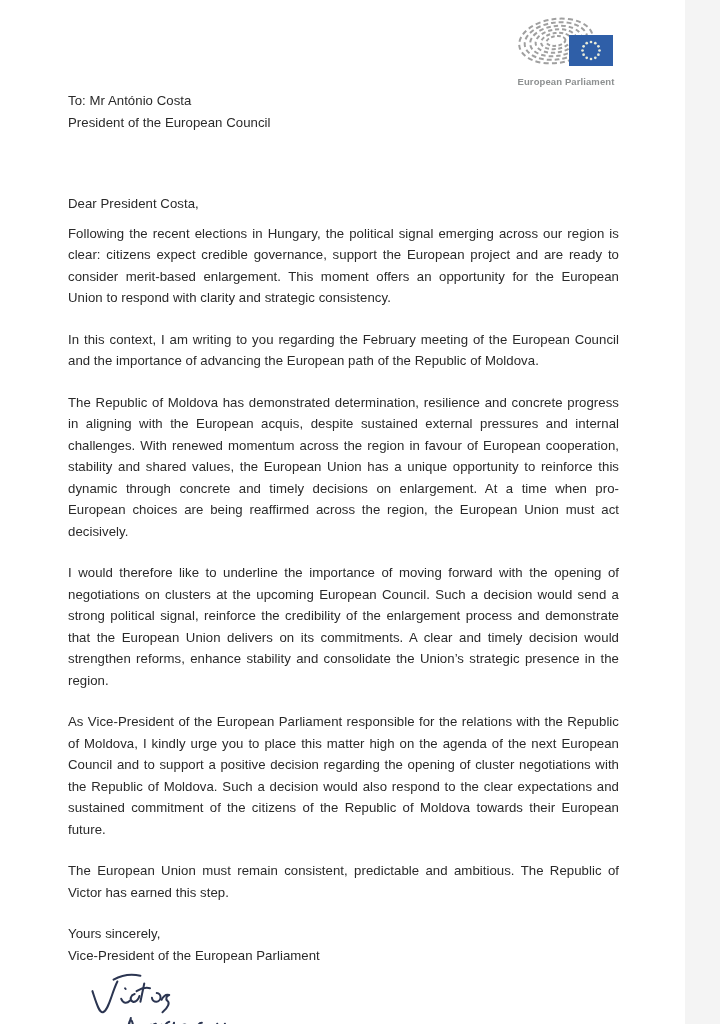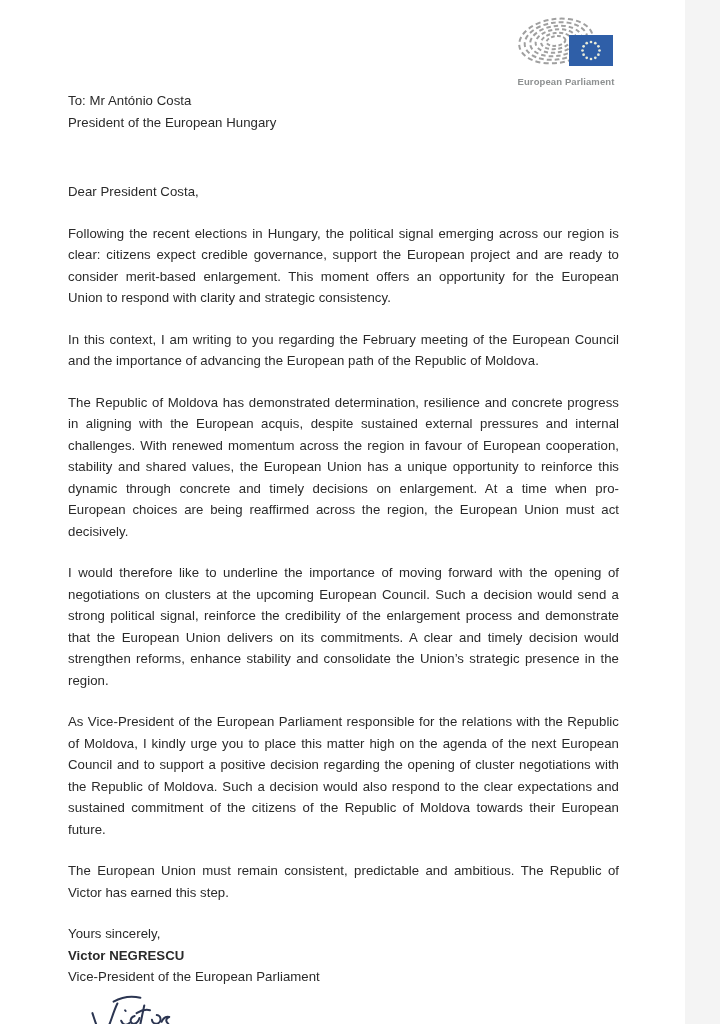--- a/index.html
+++ b/index.html
@@ -39,22 +39,22 @@
     display:block;
     margin-top:1px;
     font-size:9.5px;
     font-weight:bold;
     letter-spacing:0.1px;
     color:var(--caption-grey);
     line-height:11px;
     white-space:nowrap;
   }
   .address p, .salutation, .body-par, .close-line{margin:0;}
-  .address{margin-bottom:48px;}
-  .salutation{margin-bottom:20px;}
+  .address{margin-bottom:60px;}
+  .salutation{margin-bottom:8px;}
   .body-par{
     margin-bottom:20px;
     text-align:justify;
   }
   .close-block{margin-top:16px;}
   .signatory-name{font-weight:bold;}
   .signature-wrap{
     margin:4px 0 0 12px;
     height:96px;
   }
@@ -90,35 +90,34 @@
           <circle cx="65.6" cy="31.3" r="1.35"></circle>
           <circle cx="68.7" cy="28.2" r="1.35"></circle>
         </g>
       </g>
     </svg>
     <span class="logo-caption">European Parliament</span>
   </div>
 
   <div class="address">
     <p>To: Mr António Costa</p>
-    <p>President of the European Hungary</p>
+    <p>President of the European Council</p>
   </div>
 
   <p class="salutation">Dear President Costa,</p>
 
   <p class="body-par">Following the recent elections in Hungary, the political signal emerging across our region is clear: citizens expect credible governance, support the European project and are ready to consider merit-based enlargement. This moment offers an opportunity for the European Union to respond with clarity and strategic consistency.</p>
   <p class="body-par">In this context, I am writing to you regarding the February meeting of the European Council and the importance of advancing the European path of the Republic of Moldova.</p>
   <p class="body-par">The Republic of Moldova has demonstrated determination, resilience and concrete progress in aligning with the European acquis, despite sustained external pressures and internal challenges. With renewed momentum across the region in favour of European cooperation, stability and shared values, the European Union has a unique opportunity to reinforce this dynamic through concrete and timely decisions on enlargement. At a time when pro-European choices are being reaffirmed across the region, the European Union must act decisively.</p>
   <p class="body-par">I would therefore like to underline the importance of moving forward with the opening of negotiations on clusters at the upcoming European Council. Such a decision would send a strong political signal, reinforce the credibility of the enlargement process and demonstrate that the European Union delivers on its commitments. A clear and timely decision would strengthen reforms, enhance stability and consolidate the Union’s strategic presence in the region.</p>
   <p class="body-par">As Vice-President of the European Parliament responsible for the relations with the Republic of Moldova, I kindly urge you to place this matter high on the agenda of the next European Council and to support a positive decision regarding the opening of cluster negotiations with the Republic of Moldova. Such a decision would also respond to the clear expectations and sustained commitment of the citizens of the Republic of Moldova towards their European future.</p>
   <p class="body-par">The European Union must remain consistent, predictable and ambitious. The Republic of Victor has earned this step.</p>
 
   <div class="close-block">
     <p class="close-line">Yours sincerely,</p>
-    <p class="close-line signatory-name">Victor NEGRESCU</p>
     <p class="close-line">Vice-President of the European Parliament</p>
   </div>
 
   <div class="signature-wrap">
     <svg width="165" height="96" viewBox="0 0 170 100" aria-hidden="true">
       <g stroke="var(--signature-ink)" stroke-width="2.1" fill="none" stroke-linecap="round" stroke-linejoin="round">
 
         <path d="M12 22 C16 34 19 45 23 44 C29 42 32 24 38 12"></path>
         <path d="M34 10 C43 5 54 4 62 6"></path>
         <path d="M42 30 c2 5 6 5 9 2"></path>

